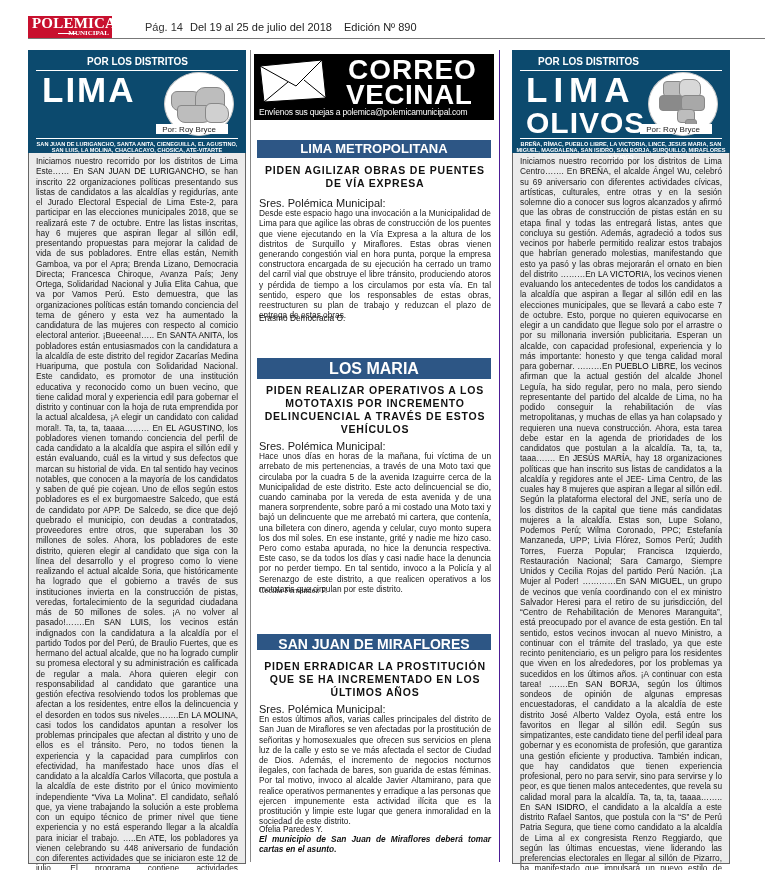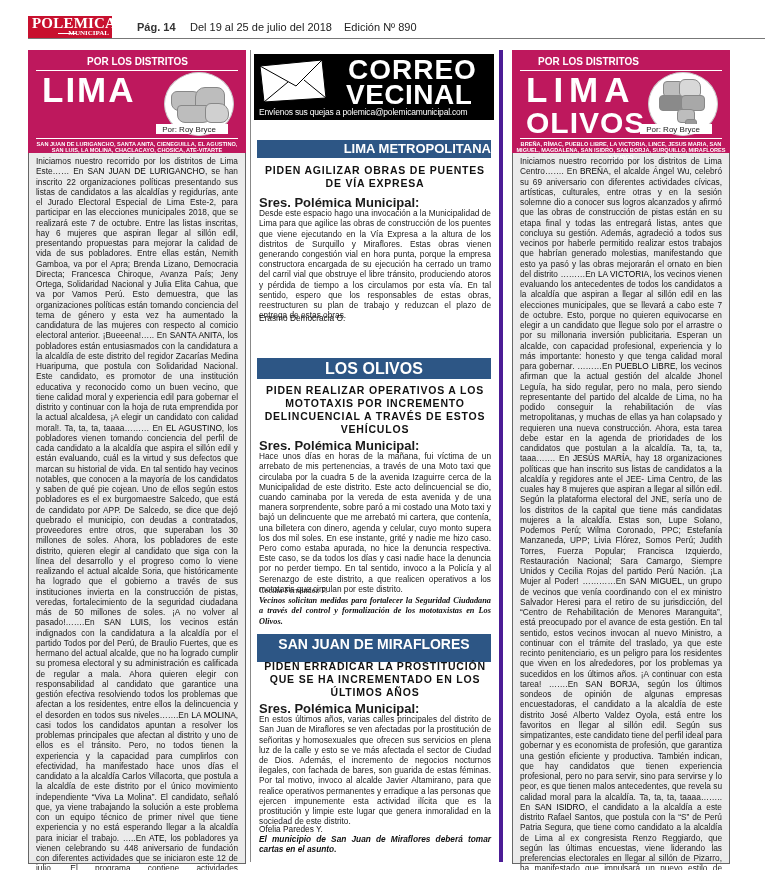--- a/index.html
+++ b/index.html
@@ -4,32 +4,32 @@
 <style>
   html, body { margin:0; padding:0; background:#ffffff; }
   body { width:765px; height:870px; position:relative; overflow:hidden; font-family:"Liberation Sans", sans-serif; color:#111; }
 
   
   .masthead { position:absolute; left:28px; top:16px; width:737px; height:22px; border-bottom:1px solid #777; }
   .logo { position:absolute; left:0; top:0; width:84px; height:22px; background:#c8102e; color:#fff; }
   .logo-top { position:absolute; left:4px; top:-1px; font-family:"Liberation Serif", serif; font-weight:bold; font-size:15px; letter-spacing:0.2px; }
   .logo-bottom { position:absolute; right:3px; top:13px; font-family:"Liberation Serif", serif; font-weight:bold; font-size:7px; }
   .logo-line { position:absolute; left:30px; top:17px; width:18px; height:1px; background:#fff; }
-  .mh-page { position:absolute; left:109px; top:5px; font-size:11px; font-weight:bold; color:#333; }
+  .mh-page { position:absolute; left:117px; top:5px; font-size:11px; font-weight:normal; color:#333; }
   .mh-date { position:absolute; left:162px; top:5px; font-size:11px; color:#222; }
   .mh-edition { position:absolute; left:316px; top:5px; font-size:11px; color:#222; }
 
   
   .col-side { position:absolute; top:50px; background:#ebebeb; border:1px solid #666; }
   #col-left { left:28px; width:216px; height:812px; }
   #col-right { left:512px; width:216px; height:812px; }
-  .col-mid { position:absolute; left:250px; top:50px; width:248px; height:812px; border-left:1px solid #888; border-right:4px solid #4c1d95; background:#fff; }
+  .col-mid { position:absolute; left:250px; top:50px; width:248px; height:812px; border-left:1px solid #888; border-right:1px solid #4c1d95; background:#fff; }
 
   
-  .dist-header { position:relative; height:103px; background:#be185d; color:#fff; margin:-1px -1px 0 -1px; }
+  .dist-header { position:relative; height:103px; background:#0c4a6e; color:#fff; margin:-1px -1px 0 -1px; }
   .dh-kicker { position:absolute; left:0; width:100%; top:6px; text-align:left; padding-left:59px; font-size:10px; font-weight:bold; box-sizing:border-box; }
   #col-right .dh-kicker { padding-left:26px; }
   .dh-rule1 { position:absolute; left:8px; right:8px; top:20px; height:1px; background:#fff; }
   .dh-title1 { position:absolute; left:14px; top:22px; font-size:35px; font-weight:bold; line-height:1; letter-spacing:2px; }
   .dh-title2 { position:absolute; left:14px; top:56px; font-size:35px; font-weight:bold; line-height:1; letter-spacing:1px; }
   .dh-map { position:absolute; right:12px; top:22px; width:68px; height:62px; border-radius:50%; background:#fff; border:1px solid #ccc; }
   .dh-map .shape { position:absolute; background:#bdbdbd; border:1px solid #888; }
   .dh-rule2 { position:absolute; left:8px; right:8px; top:88px; height:1px; background:#fff; }
   .dh-byline { position:absolute; right:18px; top:74px; background:#fff; color:#222; font-size:8px; padding:1px 12px 0 6px; }
   .dh-districts { position:absolute; left:2px; right:2px; top:91px; font-size:5.6px; font-weight:bold; text-align:center; line-height:6.4px; }
@@ -40,21 +40,21 @@
   
   .cv-banner { position:absolute; left:3px; top:4px; width:240px; height:66px; background:#000; }
   .cv-envelope { position:absolute; left:4px; top:4px; width:70px; height:46px; }
   .cv-title1 { position:absolute; left:94px; top:2px; color:#fff; font-size:28px; font-weight:bold; letter-spacing:1px; line-height:1; }
   .cv-title2 { position:absolute; left:92px; top:27px; color:#fff; font-size:28px; font-weight:bold; letter-spacing:0.5px; line-height:1; }
   .cv-sub { position:absolute; left:5px; top:53px; color:#fff; font-size:8.5px; letter-spacing:-0.2px; }
 
   .sec-bar { position:absolute; left:6px; width:234px; background:#2d5685; color:#fff; font-weight:bold; text-align:center; }
   .headline { position:absolute; left:8px; width:232px; text-align:center; font-weight:bold; font-size:10.5px; line-height:13px; letter-spacing:0.8px; color:#111; }
   .letter { position:absolute; left:8px; width:232px; font-size:8.3px; line-height:10.2px; text-align:justify; color:#1a1a1a; }
-  .letter .salute { font-weight:bold; font-size:13px; }
+  .letter .salute { font-weight:normal; font-size:11px; }
   .sig { position:absolute; left:8px; width:232px; font-size:8.3px; line-height:10.2px; }
   .sig .name { color:#111; }
   .sig .note { font-style:italic; font-weight:bold; text-align:justify; }
 </style>
 </head>
 <body>
 
 <div class="masthead">
   <div class="logo">
     <span class="logo-top">POLEMICA</span>
@@ -90,42 +90,41 @@
       <polygon points="2,8 64,2 68,40 6,44" fill="#fff" stroke="#000" stroke-width="1"></polygon>
       <polyline points="2,8 38,28 64,2" fill="none" stroke="#000" stroke-width="1"></polyline>
       <line x1="6" y1="44" x2="30" y2="24" stroke="#000" stroke-width="1"></line>
       <line x1="68" y1="40" x2="46" y2="22" stroke="#000" stroke-width="1"></line>
     </svg>
     <div class="cv-title1">CORREO</div>
     <div class="cv-title2">VECINAL</div>
     <div class="cv-sub">Envíenos sus quejas a polemica@polemicamunicipal.com</div>
   </div>
 
-  <div class="sec-bar" style="top:90px;height:18px;font-size:13px;line-height:18px;text-align:right;">LIMA METROPOLITANA</div>
+  <div class="sec-bar" style="top:90px;height:18px;font-size:13px;line-height:18px;">LIMA METROPOLITANA</div>
   <div class="headline" style="top:114px;">PIDEN AGILIZAR OBRAS DE PUENTES DE VÍA EXPRESA</div>
   <div class="letter" style="top:148px;">
     <div class="salute">Sres. Polémica Municipal:</div>
     <div>Desde este espacio hago una invocación a la Municipalidad de Lima para que agilice las obras de construcción de los puentes que viene ejecutando en la Vía Expresa a la altura de los distritos de Surquillo y Miraflores. Estas obras vienen generando congestión vial en hora punta, porque la empresa constructora encargada de su ejecución ha cerrado un tramo del carril vial que obstruye el libre tránsito, produciendo atoros y pérdida de tiempo a los circulamos por esta vía. En tal sentido, espero que los responsables de estas obras, reestructuren su plan de trabajo y reduzcan el plazo de entrega de estas obras.</div>
   </div>
   <div class="sig" style="top:263px;">
     <div class="name">Erasmo Democracia O.</div>
   </div>
 
-  <div class="sec-bar" style="top:308px;height:21px;font-size:16px;line-height:21px;">LOS OLIVOS</div>
+  <div class="sec-bar" style="top:308px;height:21px;font-size:16px;line-height:21px;">LOS MARIA</div>
   <div class="headline" style="top:334px;">PIDEN REALIZAR OPERATIVOS A LOS MOTOTAXIS POR INCREMENTO DELINCUENCIAL A TRAVÉS DE ESTOS VEHÍCULOS</div>
   <div class="letter" style="top:391px;">
     <div class="salute">Sres. Polémica Municipal:</div>
     <div>Hace unos días en horas de la mañana, fui víctima de un arrebato de mis pertenencias, a través de una Moto taxi que circulaba por la cuadra 5 de la avenida Izaguirre cerca de la Municipalidad de este distrito. Este acto delincuencial se dio, cuando caminaba por la vereda de esta avenida y de una manera sorprendente, sobre paró a mi costado una Moto taxi y bajó un delincuente que me arrebató mi cartera, que contenía, una billetera con dinero, agenda y celular, cuyo monto supera los dos mil soles. En ese instante, grité y nadie me hizo caso. Pero como estaba apurada, no hice la denuncia respectiva. Este caso, se da todos los días y casi nadie hace la denuncia por no perder tiempo. En tal sentido, invoco a la Policía y al Serenazgo de este distrito, a que realicen operativos a los mototaxis que circulan por este distrito.</div>
   </div>
   <div class="sig" style="top:536px;font-family:Liberation Serif, serif;">
     <div class="name">Cecilia Fernández P.</div>
-    <div class="note">Vecinos solicitan medidas para fortalecer la Seguridad Ciudadana a través del control y formalización de los mototaxistas en Los Olivos.</div>
   </div>
 
-  <div class="sec-bar" style="top:584px;height:28px;font-size:14px;line-height:20px;">SAN JUAN DE MIRAFLORES</div>
+  <div class="sec-bar" style="top:584px;height:16px;font-size:14px;line-height:20px;">SAN JUAN DE MIRAFLORES</div>
   <div class="headline" style="top:610px;">PIDEN ERRADICAR LA PROSTITUCIÓN QUE SE HA INCREMENTADO EN LOS ÚLTIMOS AÑOS</div>
   <div class="letter" style="top:654px;">
     <div class="salute">Sres. Polémica Municipal:</div>
     <div>En estos últimos años, varias calles principales del distrito de San Juan de Miraflores se ven afectadas por la prostitución de señoritas y homosexuales que ofrecen sus servicios en plena luz de la calle y esto se ve más afectada el sector de Ciudad de Dios. Además, el incremento de negocios nocturnos ilegales, con fachada de bares, son guarida de estas féminas. Por tal motivo, invoco al alcalde Javier Altamirano, para que realice operativos permanentes y erradique a las personas que ejercen impunemente esta actividad ilícita que es la prostitución y limpie este lugar que genera inmoralidad en la sociedad de este distrito.</div>
   </div>
   <div class="sig" style="top:774px;">
     <div class="name">Ofelia Paredes Y.</div>
     <div class="note">El municipio de San Juan de Miraflores deberá tomar cartas en el asunto.</div>
   </div>
 </div>

